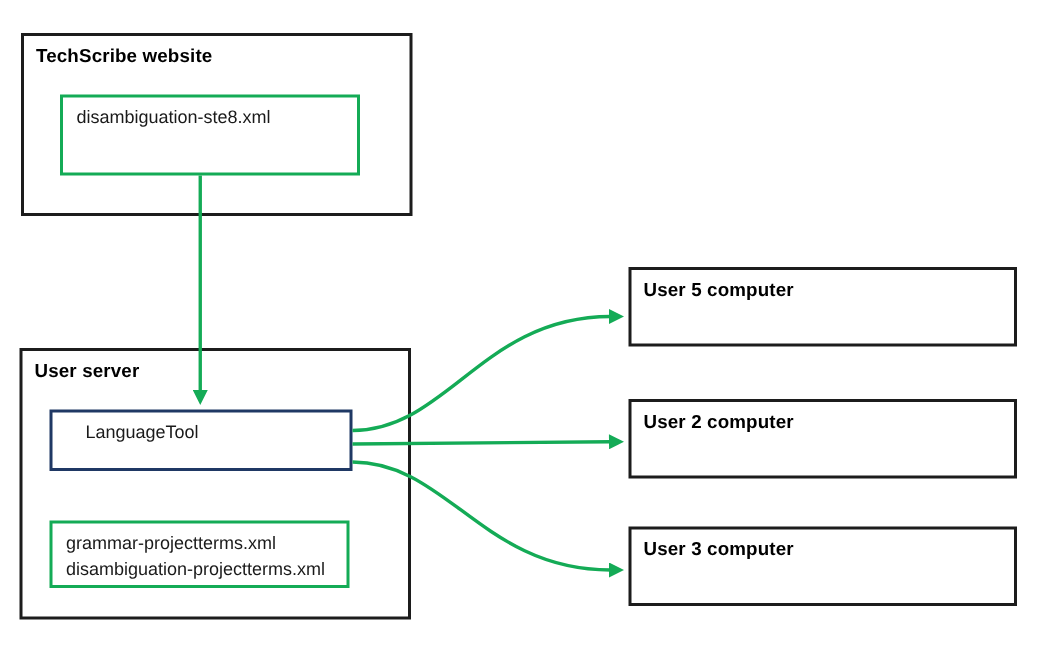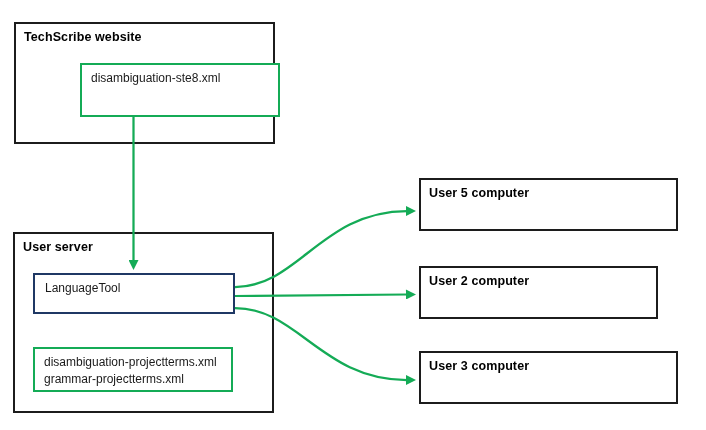--- a/index.html
+++ b/index.html
@@ -46,29 +46,30 @@
   .toolbox {
     position: absolute;
     border: 2px solid var(--tool-border-navy, #1f3864);
     background: #ffffff;
     box-sizing: border-box;
     padding: 6px 0 0 10px;
   }
   .tool-label {
     font-size: 12px;
     color: #1a1a1a;
+    margin-left: 12px;
   }
   
   .techscribe { left: 14px; top: 22px; width: 261px; height: 122px; }
-  .fb-ste8    { left: 40px; top: 63px; width: 200px; height: 54px; margin-left: 40px; }
+  .fb-ste8    { left: 40px; top: 63px; width: 200px; height: 54px; }
   .server     { left: 13px; top: 232px; width: 261px; height: 181px; }
   .langtool   { left: 33px; top: 273px; width: 202px; height: 41px; }
   .fb-proj    { left: 33px; top: 347px; width: 200px; height: 45px; }
   .user1 { left: 419px; top: 178px; width: 259px; height: 53px; }
-  .user2 { left: 419px; top: 266px; width: 239px; height: 53px; }
+  .user2 { left: 419px; top: 266px; width: 259px; height: 53px; }
   .user3 { left: 419px; top: 351px; width: 259px; height: 53px; }
 
   svg.wires {
     position: absolute;
     left: 0; top: 0;
     width: 706px; height: 430px;
     pointer-events: none;
   }
   .connector {
     stroke: var(--arrow-green, #14ab56);
@@ -94,22 +95,22 @@
 
   <div class="box outer server">
     <div class="box-title">User server</div>
   </div>
 
   <div class="toolbox langtool">
     <div class="tool-label">LanguageTool</div>
   </div>
 
   <div class="filebox fb-proj">
+    <div class="file-line">grammar-projectterms.xml</div>
     <div class="file-line">disambiguation-projectterms.xml</div>
-    <div class="file-line">grammar-projectterms.xml</div>
   </div>
 
   <div class="box outer user1">
     <div class="box-title">User 5 computer</div>
   </div>
   <div class="box outer user2">
     <div class="box-title">User 2 computer</div>
   </div>
   <div class="box outer user3">
     <div class="box-title">User 3 computer</div>

